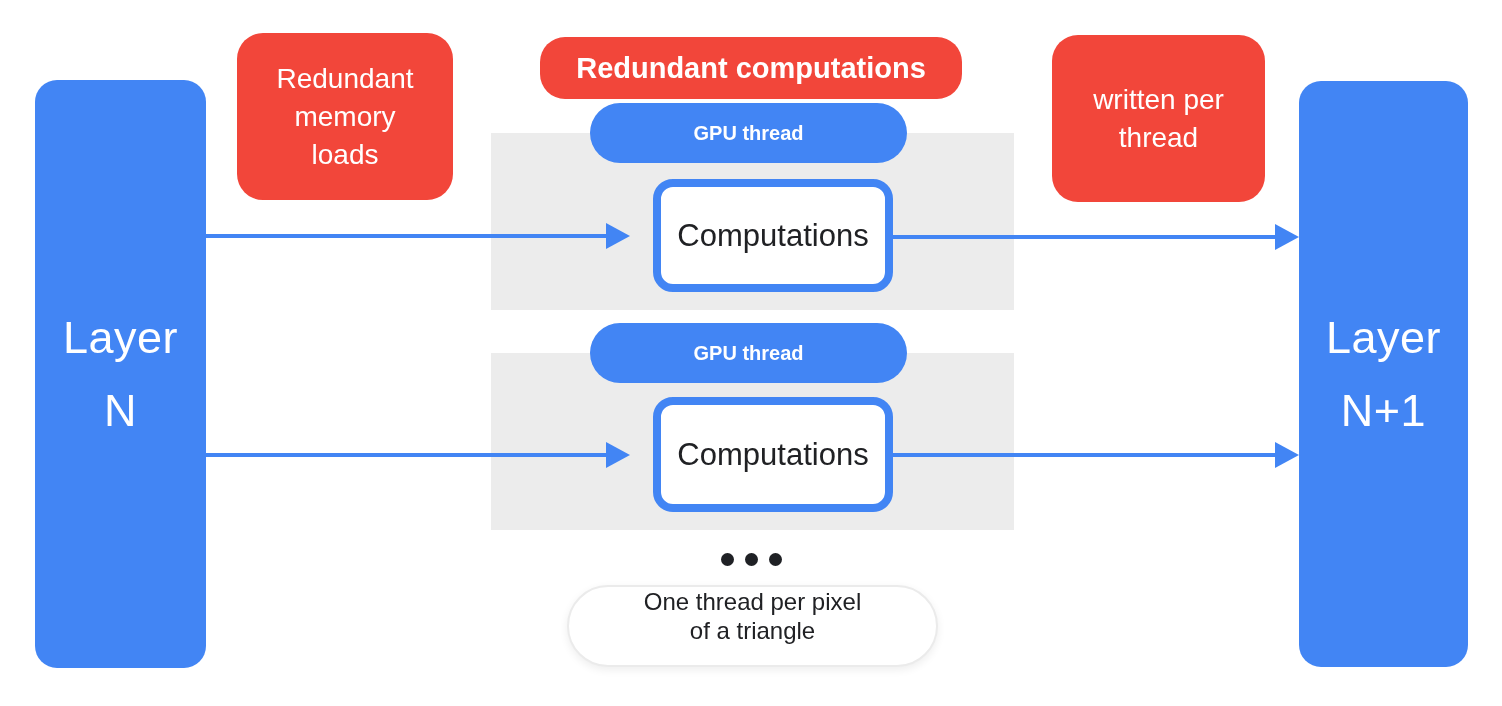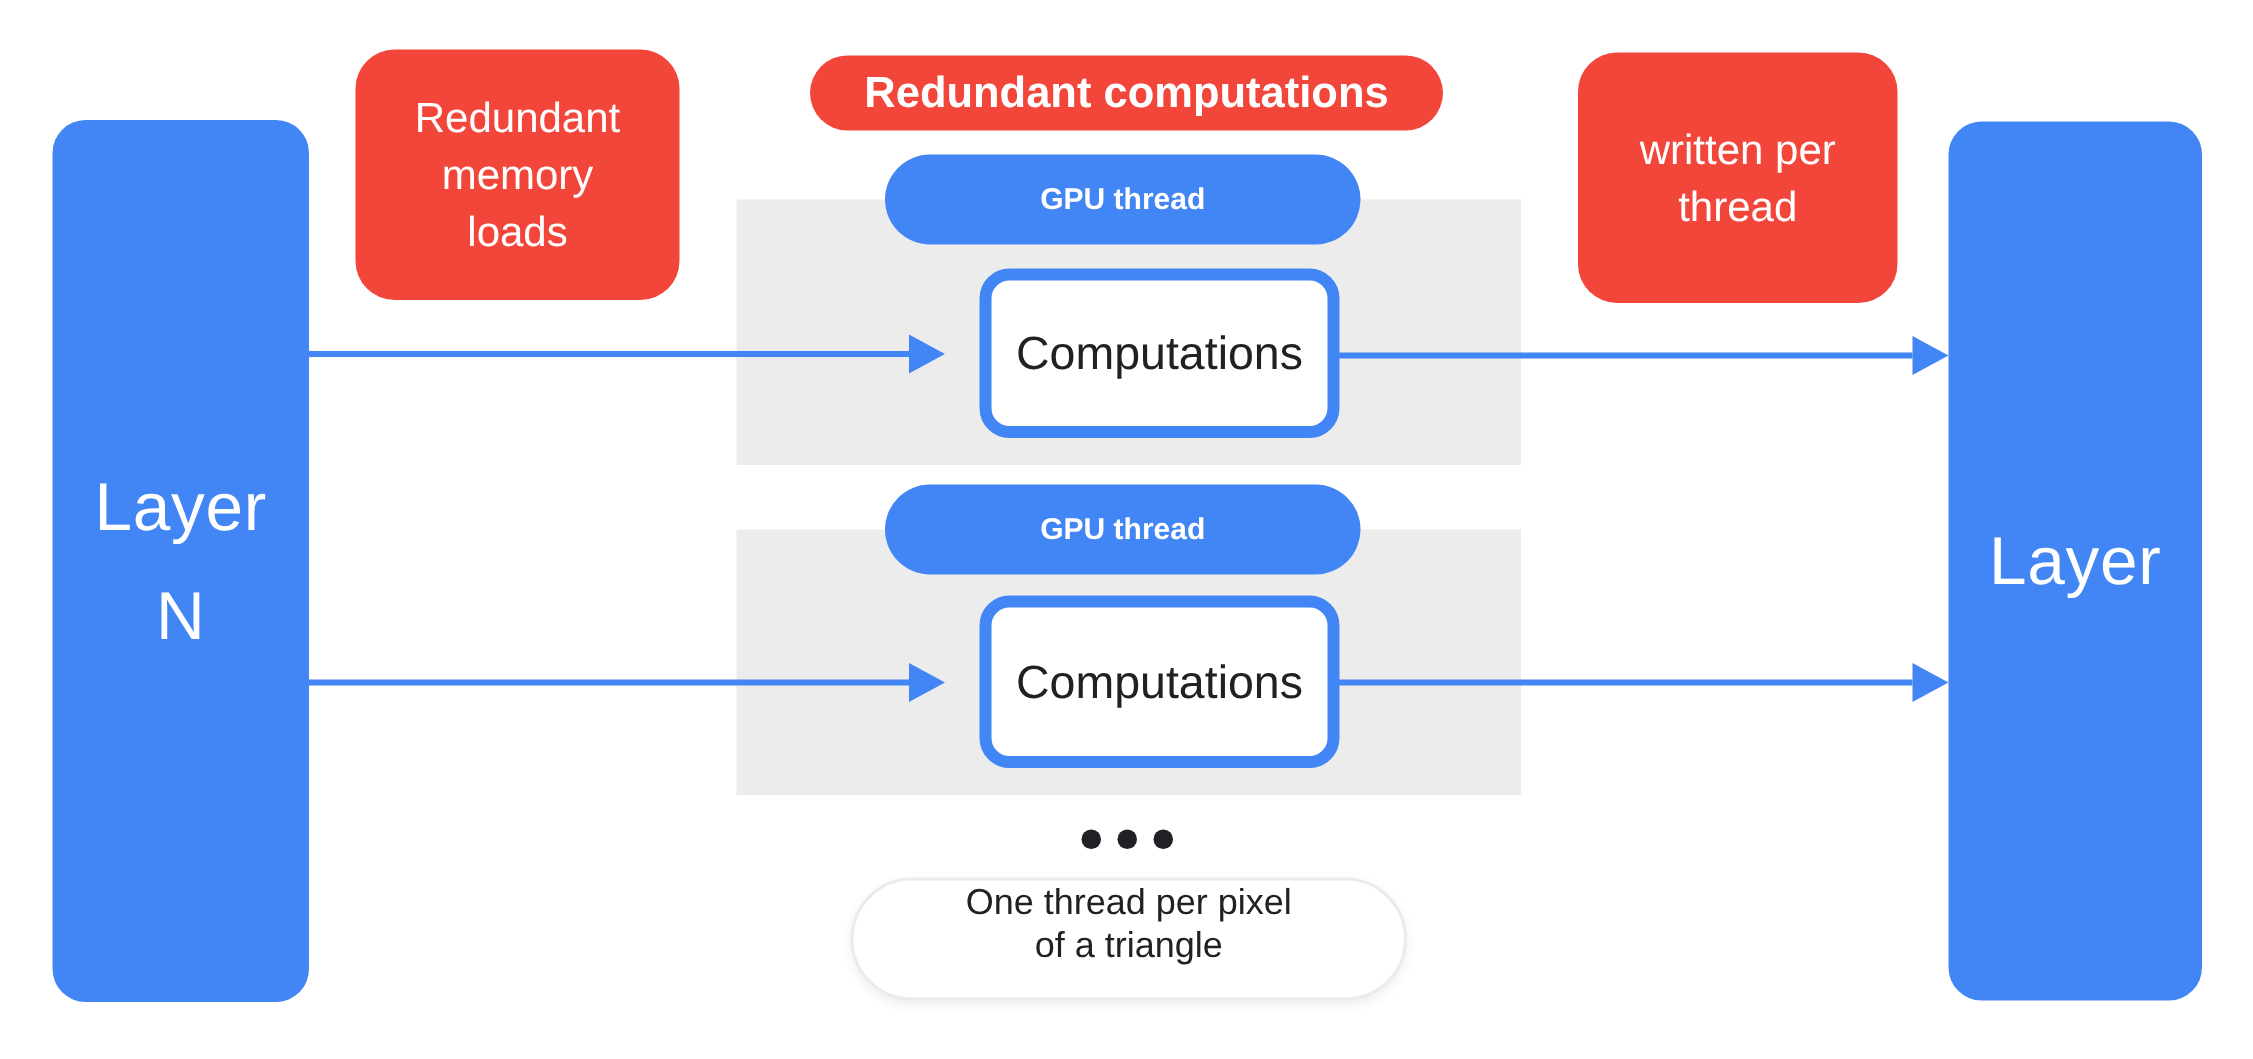--- a/index.html
+++ b/index.html
@@ -35,21 +35,21 @@
   
   .badge{
     position:absolute;background:var(--red);border-radius:26px;
     display:flex;flex-direction:column;align-items:center;justify-content:center;
     color:#ffffff;font-weight:400;font-size:28px;line-height:38px;
   }
   .badge div{white-space:nowrap;}
   .badge-memory{left:237px;top:33px;width:216px;height:167px;}
   .badge-few{left:1052px;top:35px;width:213px;height:167px;}
   .badge-pill{
-    position:absolute;left:540px;top:37px;width:422px;height:50px;
+    position:absolute;left:540px;top:37px;width:422px;height:62px;
     background:var(--red);border-radius:25px;
     display:flex;align-items:center;justify-content:center;
     color:#ffffff;font-weight:700;font-size:29px;white-space:nowrap;
   }
   
   .gpu-pill{
     position:absolute;left:590px;width:317px;height:60px;background:var(--blue);
     border-radius:30px;display:flex;align-items:center;justify-content:center;
     color:#ffffff;font-weight:700;font-size:20px;white-space:nowrap;
   }
@@ -94,20 +94,21 @@
   <div class="arrow-head" style="left:606px;top:442px;"></div>
   <div class="arrow-line" style="left:868px;top:453px;width:407px;"></div>
   <div class="arrow-head" style="left:1275px;top:442px;"></div>
 
   <div class="layer layer-left">
     <div>Layer</div>
     <div>N</div>
   </div>
   <div class="layer layer-right">
     <div>Layer</div>
+    <div>N+1</div>
   </div>
 
   <div class="badge badge-memory">
     <div>Redundant</div>
     <div>memory</div>
     <div>loads</div>
   </div>
 
   <div class="badge-pill">Redundant computations</div>
 

